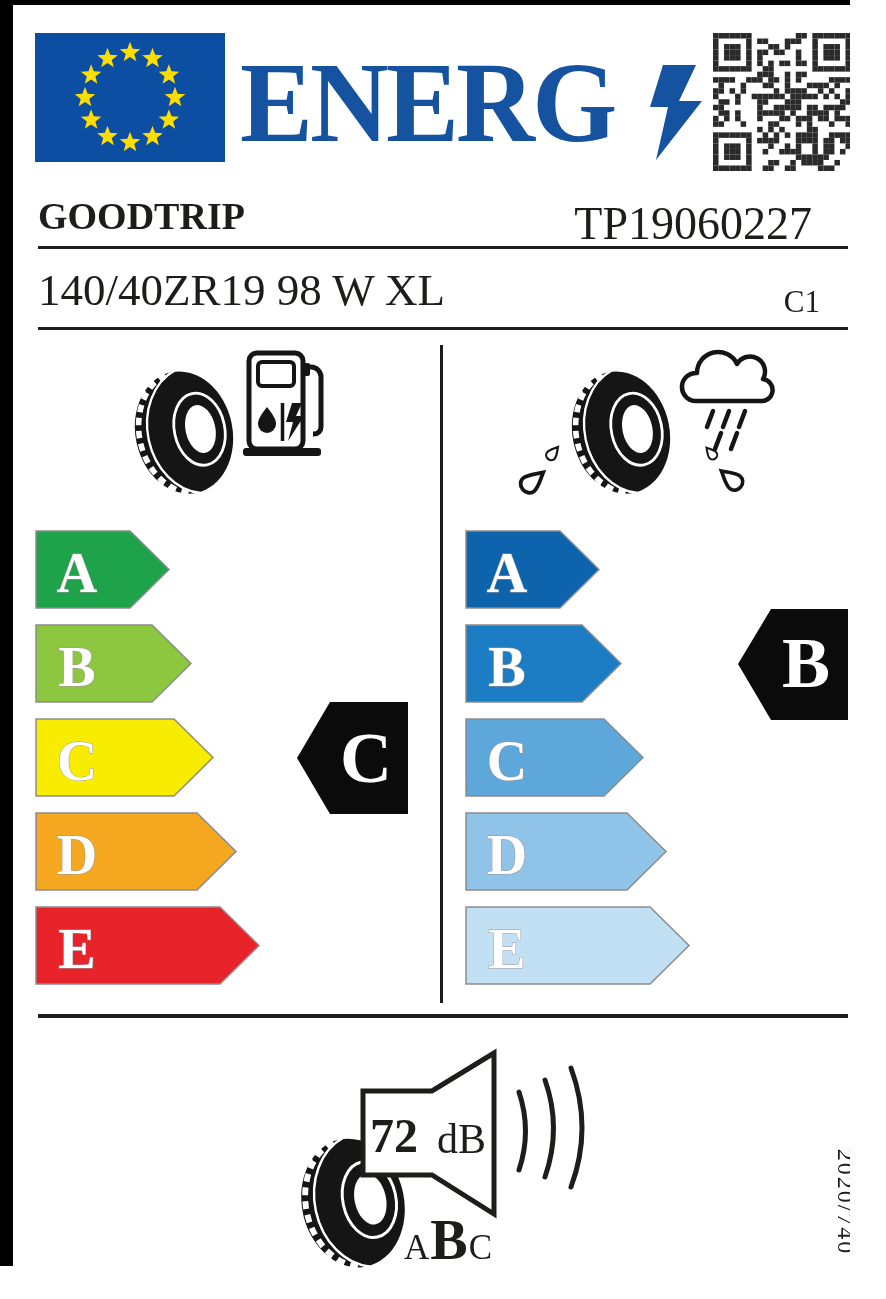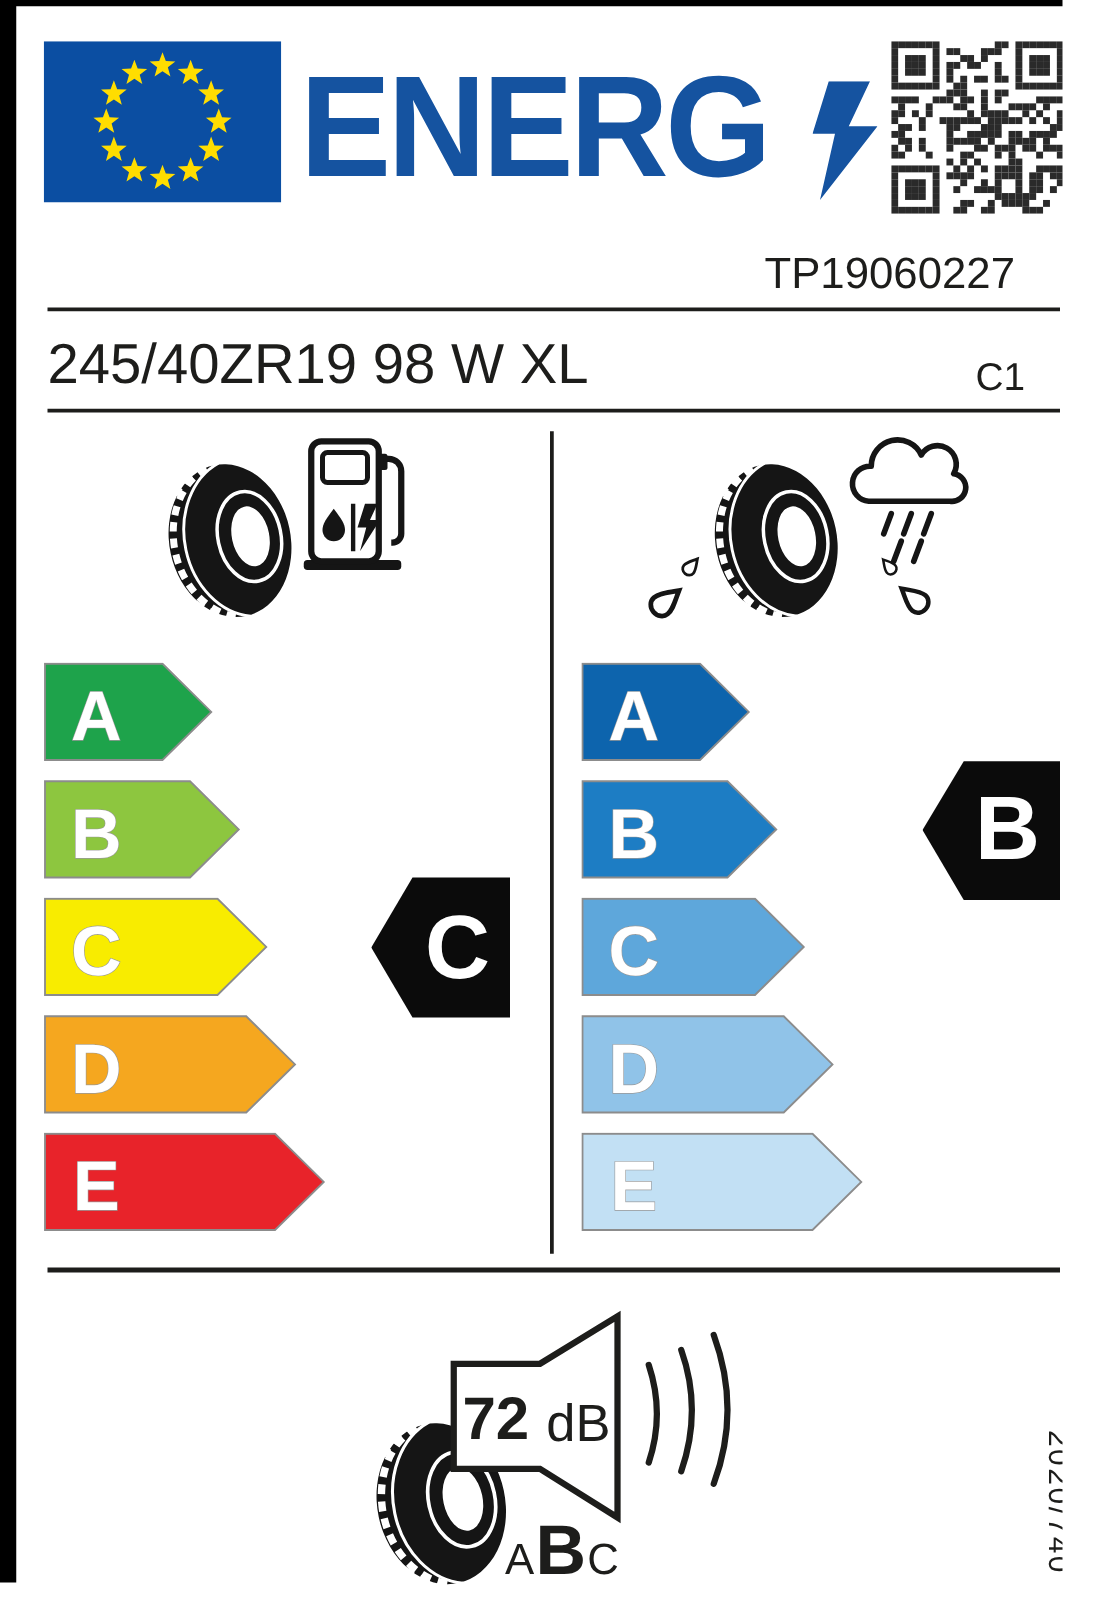--- a/index.html
+++ b/index.html
@@ -1,28 +1,28 @@
 <!DOCTYPE html>
 <html><head>
 <meta charset="utf-8">
 <style>
   html,body{margin:0;padding:0;background:#fff;}
   .label{position:relative;width:850px;height:1299px;background:#fff;overflow:hidden;
-         font-family:Liberation Sans, sans-serif;color:#1d1d1b;}
+         font-family:Liberation Serif, serif;color:#1d1d1b;}
   .abs{position:absolute;}
   .frame{position:absolute;background:#000;}
   .f-top{left:0;top:0;width:886px;height:5px;}
   .f-left{left:0;top:0;width:13px;height:1266px;}
   .f-right{left:872px;top:0;width:14px;height:1281px;}
   .rule{position:absolute;background:#1d1d1b;}
   .energ{left:240px;top:45px;font-size:115px;font-weight:bold;color:#1553A0;
          letter-spacing:-3px;line-height:1;}
   .energ span{display:inline-block;transform:scaleX(0.95);transform-origin:left;}
   .brand{left:38px;top:197px;font-size:38px;font-weight:bold;line-height:1;}
-  .typeid{right:38px;top:201px;font-size:35px;line-height:1;}
+  .typeid{right:38px;top:201px;font-size:46px;line-height:1;}
   .sizerow{left:38px;top:268px;font-size:45px;line-height:1;}
   .tclass{right:30px;top:286px;font-size:31px;line-height:1;}
   .main{left:0;top:345px;width:886px;height:671px;}
   .noise{left:0;top:1016px;width:886px;height:283px;padding-left:46px;}
   .arrow-text{font-weight:bold;fill:#fff;}
   .db-val{left:370px;top:96px;font-size:48px;font-weight:bold;line-height:1;}
   .db-unit{left:437px;top:102px;font-size:42px;line-height:1;text-align:right;}
   .abc{left:404px;top:196px;display:flex;align-items:baseline;line-height:1;}
   .abc .a{font-size:35px;}
   .abc .b{font-size:56px;font-weight:bold;margin:0 1px;}
@@ -389,24 +389,25 @@
       <rect x="121.44" y="126.96" width="5.52" height="5.52"></rect>
       <rect x="49.68" y="132.48" width="5.52" height="5.52"></rect>
       <rect x="55.20" y="132.48" width="5.52" height="5.52"></rect>
       <rect x="71.76" y="132.48" width="5.52" height="5.52"></rect>
       <rect x="77.28" y="132.48" width="5.52" height="5.52"></rect>
       <rect x="104.88" y="132.48" width="5.52" height="5.52"></rect>
       <rect x="110.40" y="132.48" width="5.52" height="5.52"></rect>
       <rect x="115.92" y="132.48" width="5.52" height="5.52"></rect>
     </svg>
 
+  <div class="abs brand">GOODTRIP</div>
   <div class="abs typeid">TP19060227</div>
   <div class="rule" style="left:38px;top:246px;width:810px;height:3px"></div>
 
-  <div class="abs sizerow">245/40ZR19 98 W XL</div>
+  <div class="abs sizerow">140/40ZR19 98 W XL</div>
   <div class="abs tclass">C1</div>
   <div class="rule" style="left:38px;top:327px;width:810px;height:3px"></div>
 
   <div class="abs main">
     <div class="rule" style="left:440px;top:0;width:3px;height:658px"></div>
 
     <svg class="abs" style="left:115px;top:2px" width="215" height="170" viewBox="0 0 215 170">
       <use href="#tire" x="13" y="18" width="112" height="136"></use>
       <g transform="translate(128,4)" stroke-linejoin="round">
         <rect x="0" y="97" width="78" height="8" rx="3" fill="#151515"></rect>

